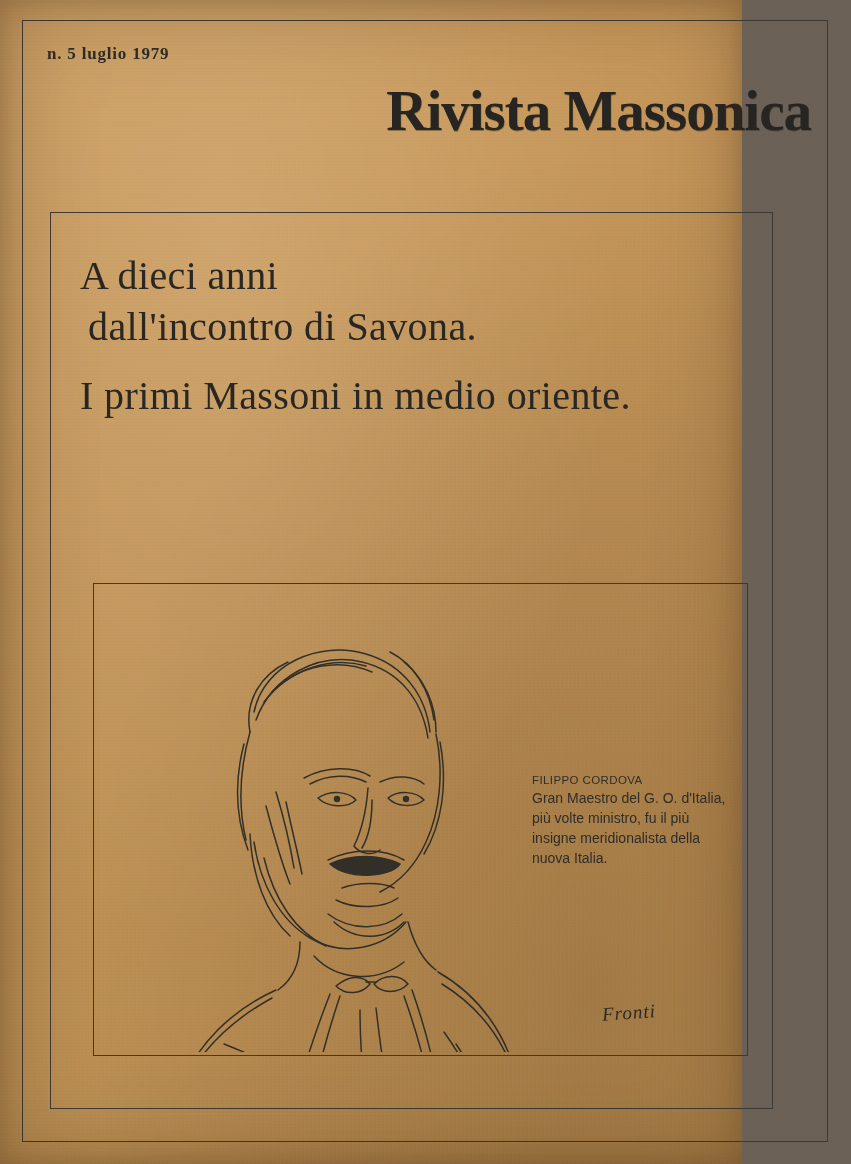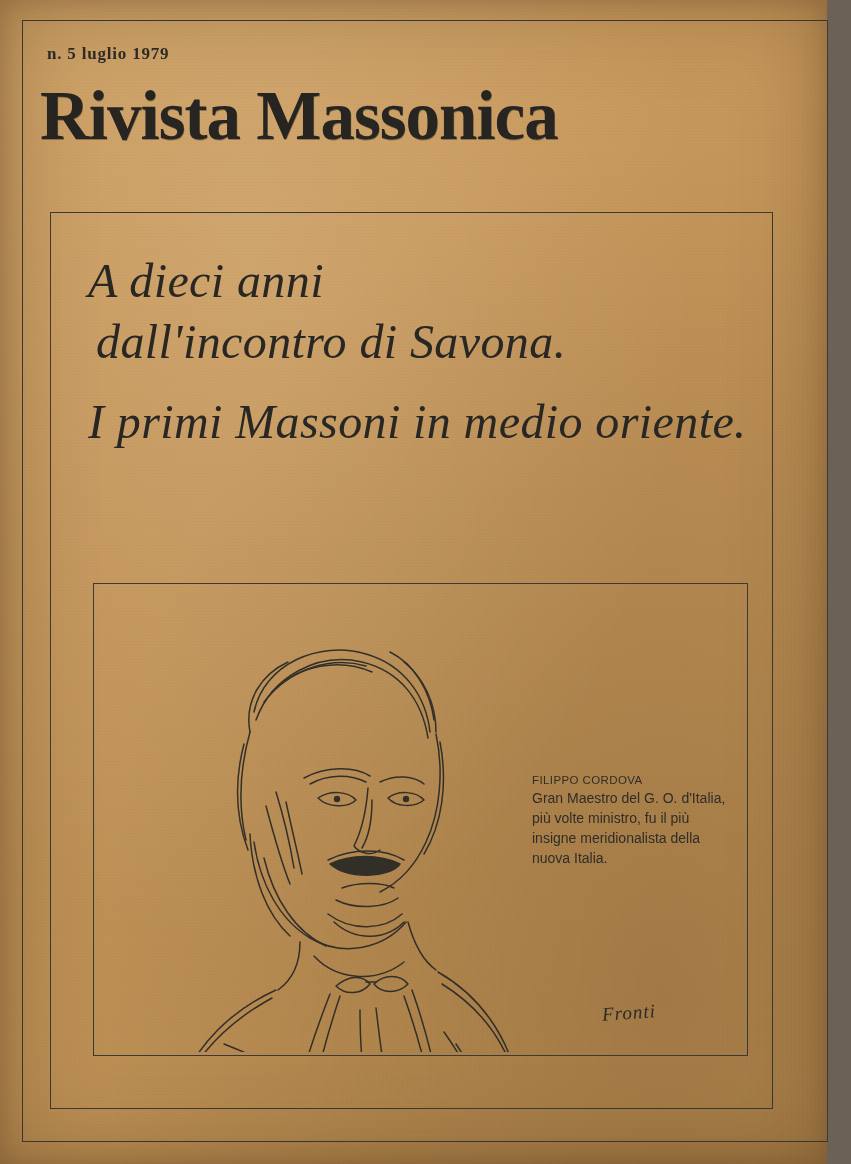--- a/index.html
+++ b/index.html
@@ -10,21 +10,21 @@
   body {
     width: 851px;
     height: 1164px;
     overflow: hidden;
     font-family: "Liberation Serif", serif;
   }
 
   #cover {
     position: absolute;
     left: 0; top: 0;
-    width: 827px;
+    width: 742px;
     height: 1164px;
     background: #c29358;
     background-image:
       radial-gradient(ellipse at 30% 20%, rgba(255,235,200,0.18), rgba(0,0,0,0) 55%),
       radial-gradient(ellipse at 80% 85%, rgba(60,35,10,0.20), rgba(0,0,0,0) 60%),
       linear-gradient(170deg, #c99a5d 0%, #c09257 45%, #b98d52 100%);
   }
 
   
   #grain {
@@ -67,50 +67,49 @@
     letter-spacing: 0.3px;
   }
   .headline-row .issue { letter-spacing: 0.8px; }
   .headline-row .volume { letter-spacing: 0.6px; }
 
   #title {
     position: absolute;
     left: 40px;
     top: 82px;
     width: 771px;
-    text-align: left;
+    text-align: right;
     font-family: "Liberation Serif", serif;
     font-weight: bold;
-    font-size: 69px;
+    font-size: 57px;
     line-height: 1.0;
     color: #262522;
     letter-spacing: -1px;
     text-shadow: 0.5px 0.5px 0 rgba(40,30,15,0.35);
   }
 
   
   #content-box {
     position: absolute;
     left: 50px; top: 212px;
     width: 723px; height: 897px;
     border: 1.5px solid #3b3a36;
     box-sizing: border-box;
   }
 
   #toc {
     position: absolute;
-    left: 88px;
+    left: 80px;
     top: 250px;
     width: 680px;
     color: #292723;
     font-family: "Liberation Serif", serif;
-    font-size: 48px;
+    font-size: 40px;
     line-height: 1.28;
     letter-spacing: 0.4px;
-    font-style: italic;
   }
   #toc .entry { margin-bottom: 18px; }
   #toc .entry .l2 { display: block; margin-left: 8px; }
 
   
   #portrait-panel {
     position: absolute;
     left: 93px; top: 583px;
     width: 655px; height: 473px;
     border: 1px solid #3b3a36;

